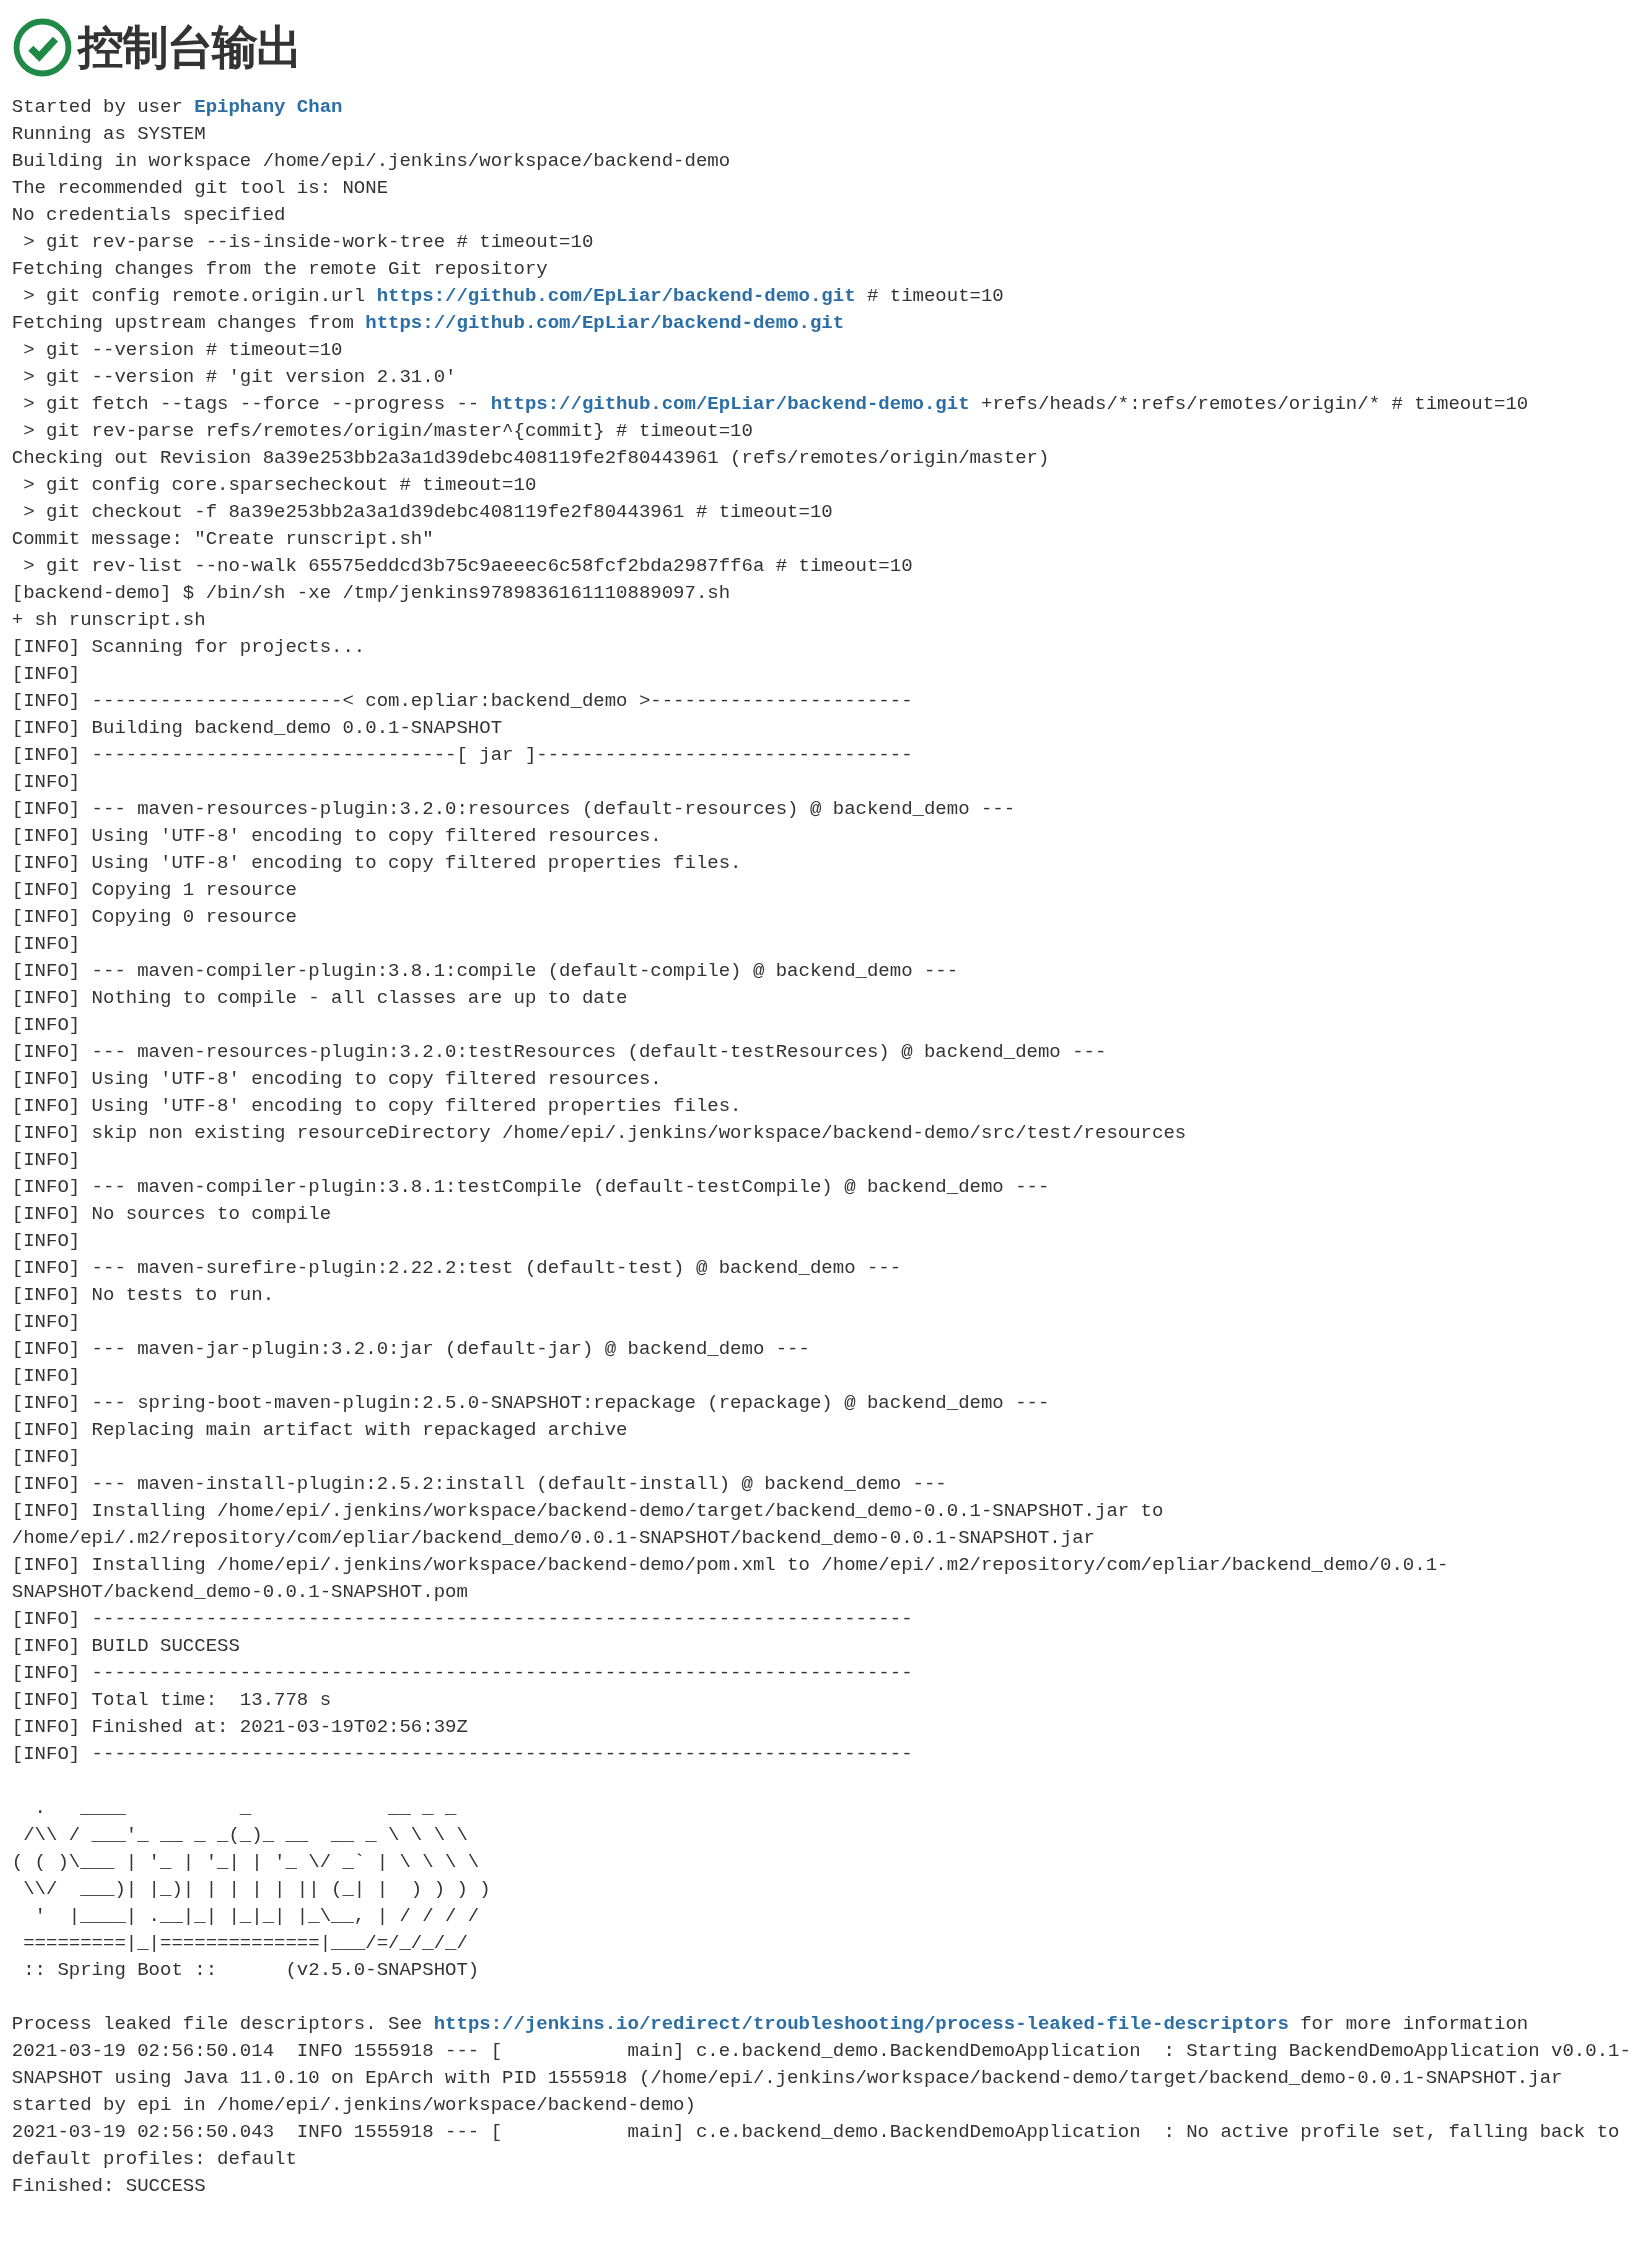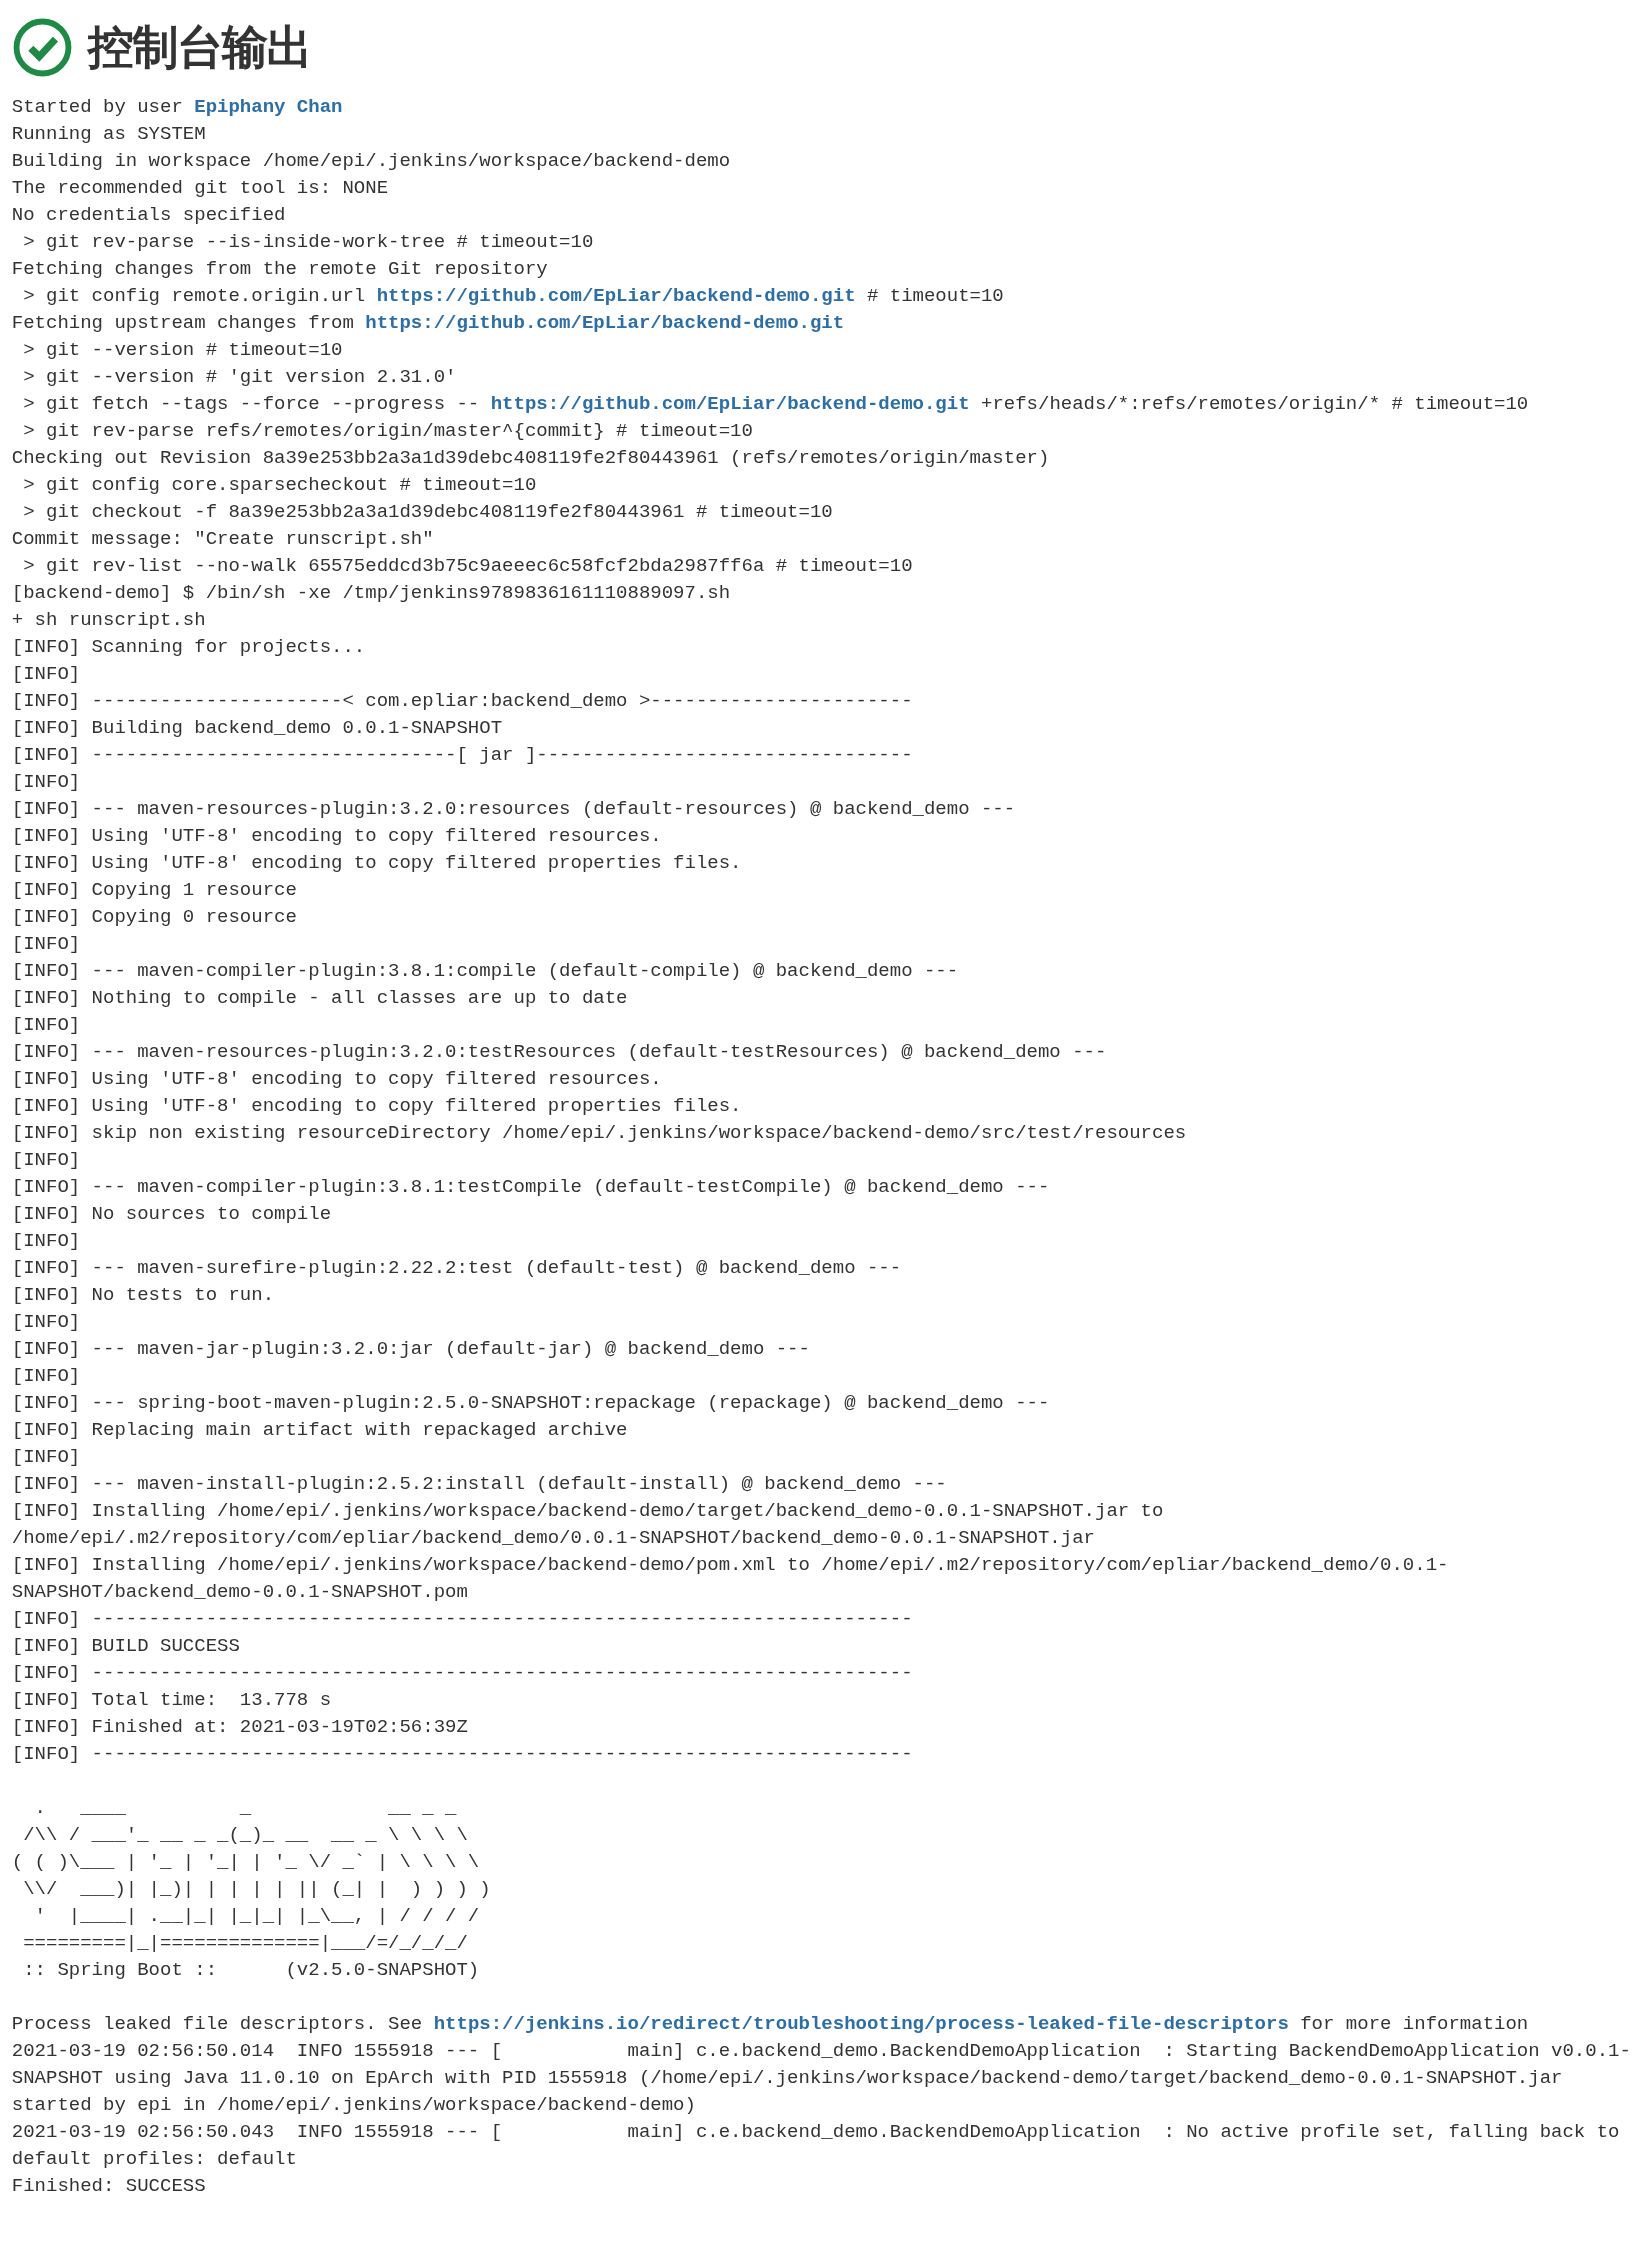--- a/index.html
+++ b/index.html
@@ -5,21 +5,21 @@
   html, body { margin: 0; padding: 0; background: #ffffff; }
   body { width: 1646px; height: 2250px; overflow: hidden; position: relative; }
   .page-header {
     position: absolute; left: 11.8px; top: 17px; height: 61px;
     display: flex; align-items: center;
   }
   .status-icon { width: 61px; height: 61px; display: block; }
   .page-title {
     font-family: "DejaVu Sans", sans-serif;
     font-weight: bold; font-size: 46px; color: #333333;
-    margin-left: 15px; line-height: 61px; letter-spacing: -1.3px;
+    margin-left: 5px; line-height: 61px; letter-spacing: -1.3px;
   }
   .console-output {
     position: absolute; left: 11.8px; top: 94px; width: 1633px;
     margin: 0;
     font-family: "Liberation Mono", "DejaVu Sans Mono", monospace;
     font-size: 19px; line-height: 27px; color: #333333;
     white-space: pre;
   }
   .console-line { display: block; height: 27px; white-space: pre; }
   .console-link {

